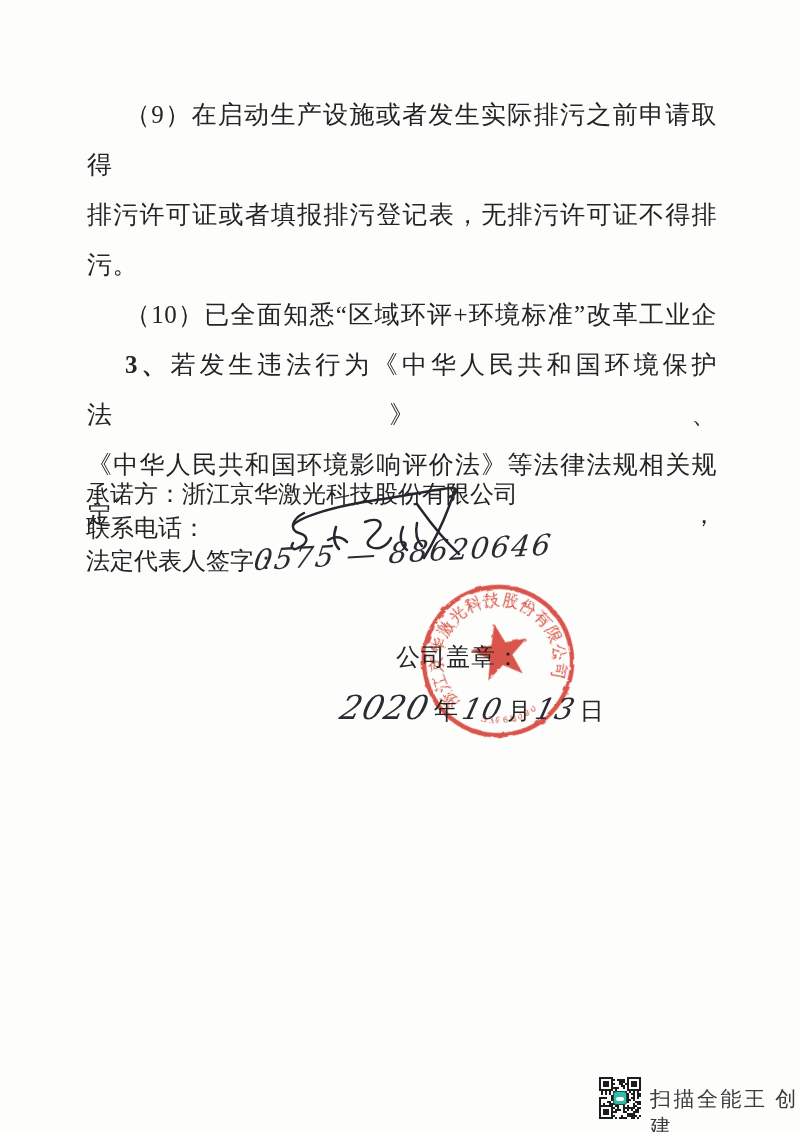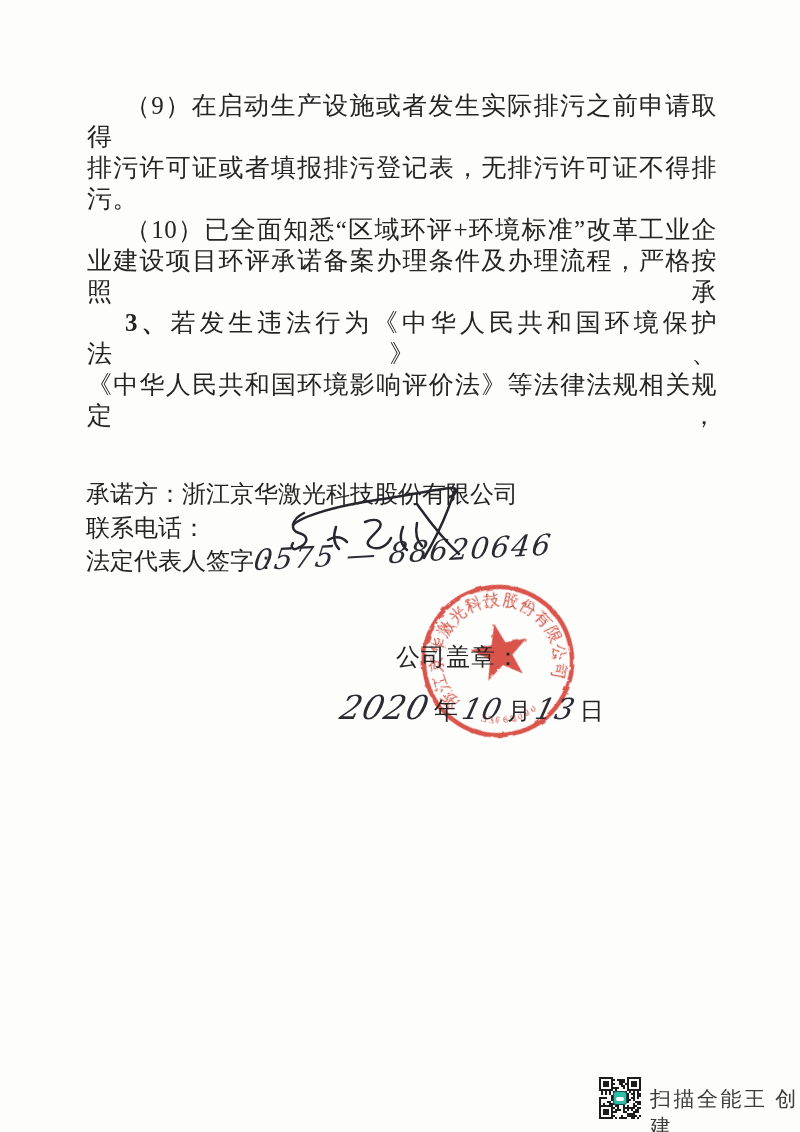--- a/index.html
+++ b/index.html
@@ -4,21 +4,21 @@
 <style>
   html,body{margin:0;padding:0;background:#e8e8e8;}
   .page{
     position:relative;width:800px;height:1132px;margin:0 auto;
     background:#fdfdfc;overflow:hidden;
     font-family:"Liberation Serif","DejaVu Serif",serif;color:#242424;
   }
   
   .body-text{
     position:absolute;left:87px;top:90px;width:630px;
-    font-size:25px;line-height:31px;letter-spacing:.4px;
+    font-size:25px;line-height:50px;letter-spacing:.4px;
   }
   .ln{text-align:justify;text-justify:inter-character;}
   .fill{text-align-last:justify;}
   .ind{text-indent:38px;}
   .pre{font-weight:bold;}
   
   .signoff{position:absolute;left:86px;top:478px;font-size:24px;line-height:33.5px;}
   
   .handwriting{
     font-style:italic;color:#2b2b33;
@@ -57,21 +57,20 @@
 </style>
 </head>
 <body>
 
 <div class="page">
 
   <div class="body-text">
     <div class="ln fill ind"><span>（9）在启动生产设施或者发生实际排污之前申请取得</span></div>
     <div class="ln"><span>排污许可证或者填报排污登记表，无排污许可证不得排污。</span></div>
     <div class="ln fill ind"><span>（10）已全面知悉“区域环评+环境标准”改革工业企</span></div>
-    <div class="ln fill"><span>业建设项目环评承诺备案办理条件及办理流程，严格按照承</span></div>
     <div class="ln fill ind"><b class="pre">3、</b><span>若发生违法行为《中华人民共和国环境保护法》、</span></div>
     <div class="ln fill"><span>《中华人民共和国环境影响评价法》等法律法规相关规定，</span></div>
   </div>
 
   <div class="signoff">
     <div><span>承诺方：</span><span>浙江京华激光科技股份有限公司</span></div>
     <div><span>联系电话：</span></div>
     <div><span>法定代表人签字：</span></div>
   </div>
 

